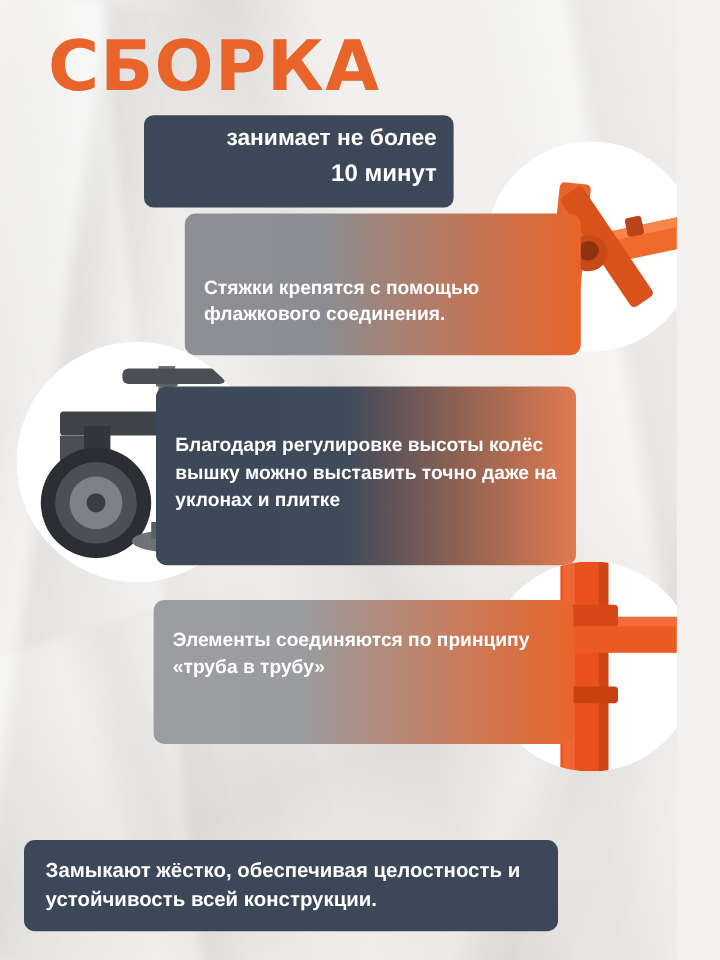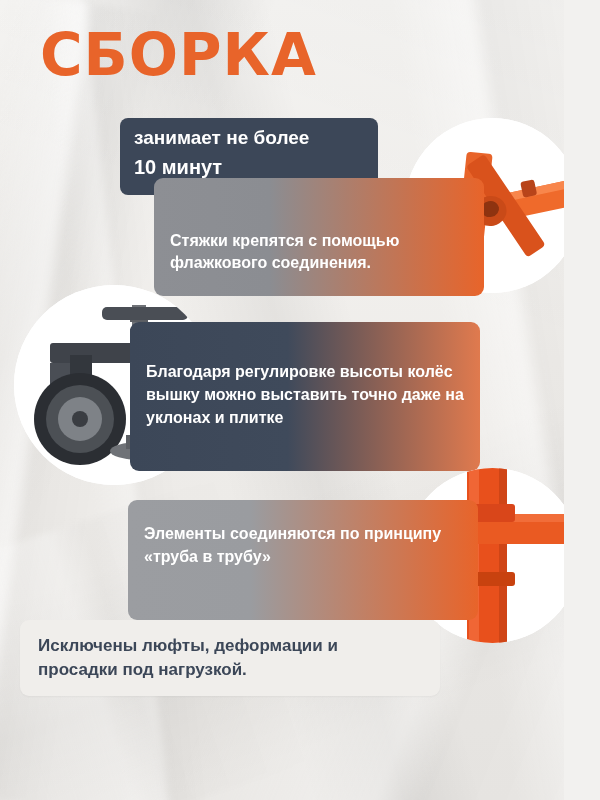--- a/index.html
+++ b/index.html
@@ -51,22 +51,21 @@
   }
   .subtitle-box {
     position: absolute;
     left: 120px;
     top: 96px;
     width: 230px;
     background: #3c4758;
     border-radius: 8px;
     padding: 8px 14px 11px 14px;
     color: #ffffff;
-    text-align: left;
-    margin-top: 22px;
+    text-align: right;
   }
   .subtitle-line1 {
     font-size: 19px;
     line-height: 24px;
     font-weight: bold;
   }
   .subtitle-line2 {
     font-size: 20px;
     line-height: 34px;
     font-weight: bold;
@@ -219,18 +218,18 @@
       <rect x="62" y="46" width="113" height="8" fill="#f5794a" opacity=".6"></rect>
       <rect x="56" y="36" width="54" height="18" rx="3" fill="#d9461a"></rect>
       <rect x="56" y="104" width="54" height="14" rx="3" fill="#c8420f"></rect>
     </svg>
   </div>
 
   <div class="bubble b3">
     <span>Элементы соединяются по принципу «труба в трубу»</span>
   </div>
 
-  <div class="bubble b4">
-    <span>Исключены люфты, деформации и просадки под нагрузкой.</span>
-  </div>
-
+
+  <div class="bubble b5">
+    <span>Замыкают жёстко, обеспечивая целостность и устойчивость всей конструкции.</span>
+  </div>
 
 </div>
 
 </body></html>

